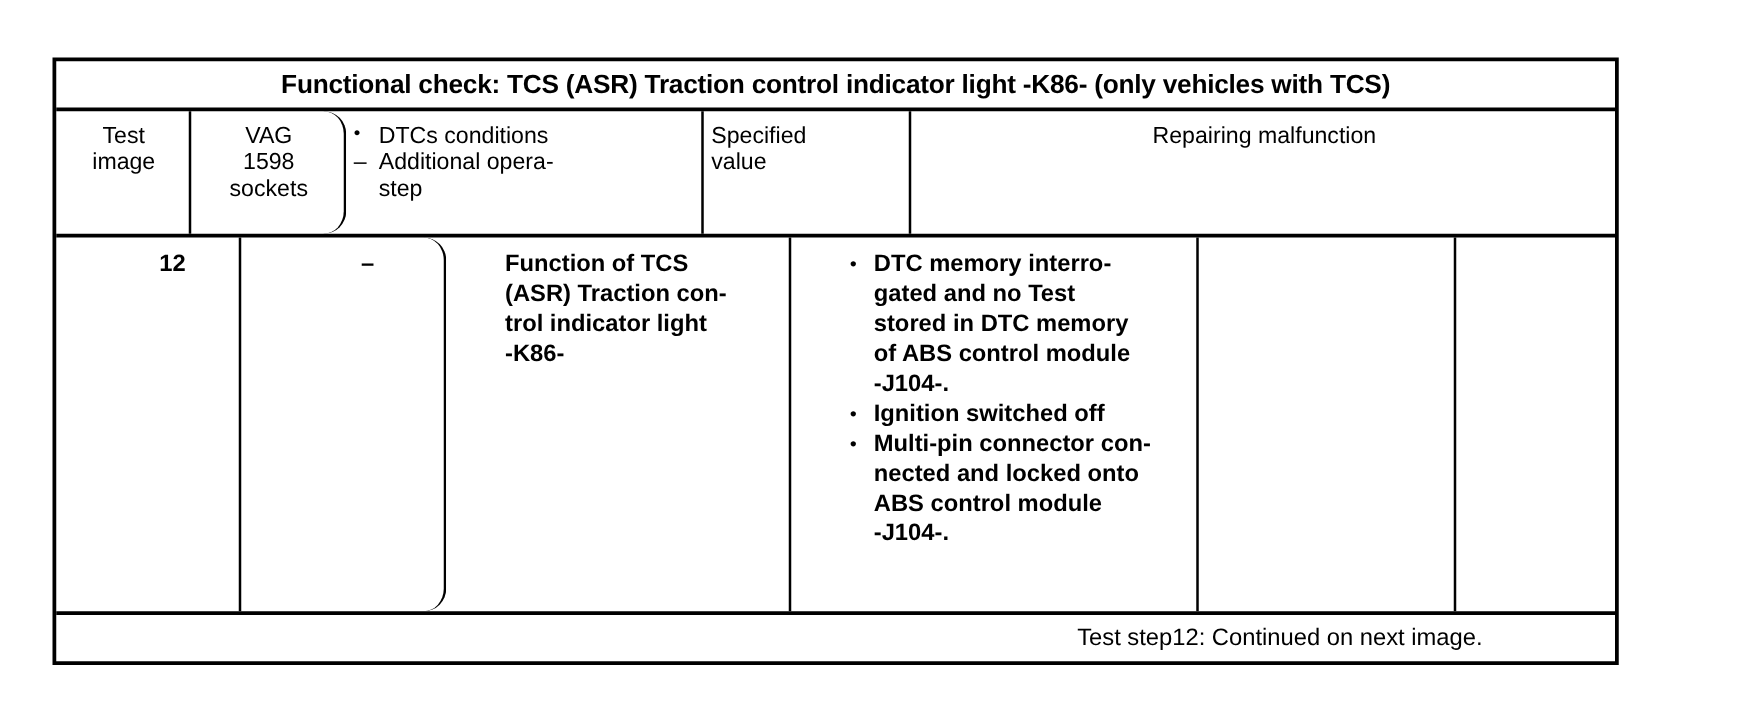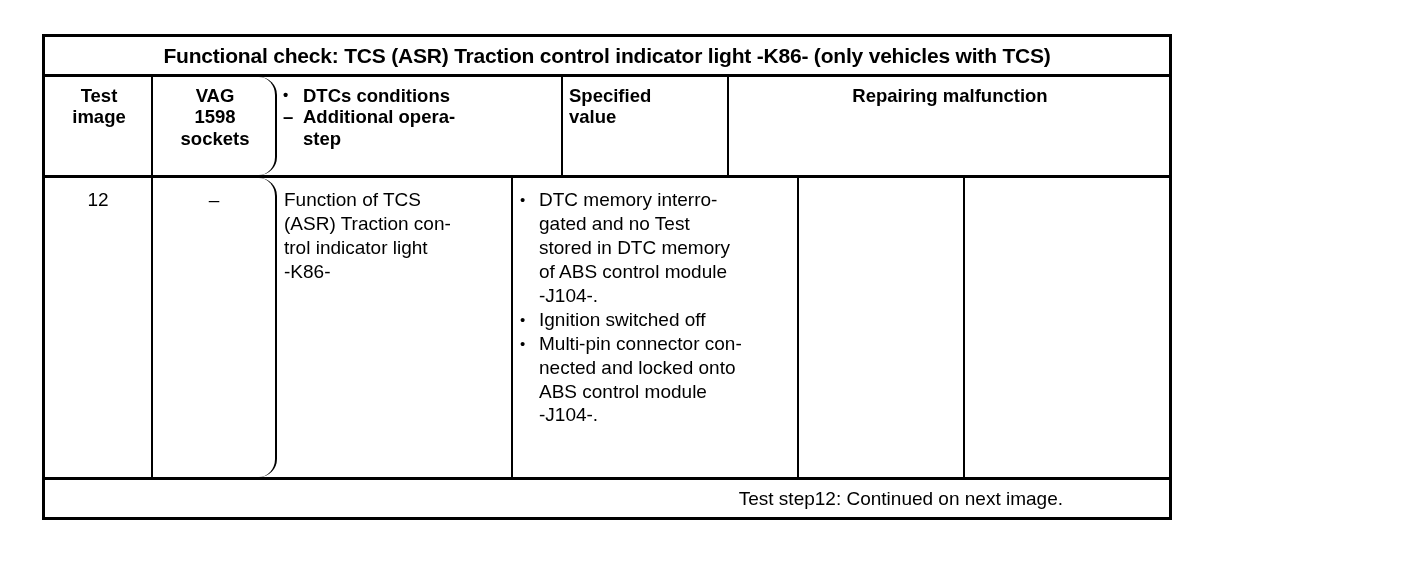--- a/index.html
+++ b/index.html
@@ -14,22 +14,22 @@
     font-family: "Liberation Sans", sans-serif;
     color: #000000;
     position: relative;
     overflow: hidden;
   }
 
   
   .sheet {
     position: absolute;
     left: 42px;
-    top: 34px;
-    width: 1130px;
+    top: 46px;
+    width: 1253px;
     height: 486px;
     border: 3px solid #000;
     box-sizing: border-box;
     display: flex;
     flex-direction: column;
     background: #fff;
   }
 
   
   .title-row {
@@ -52,21 +52,21 @@
   .header-row {
     flex: 0 0 101px;
     display: flex;
     border-bottom: 3px solid #000;
     box-sizing: border-box;
   }
   .hcell {
     box-sizing: border-box;
     border-right: 2px solid #000;
     padding: 8px 4px 0 6px;
-    font-weight: bold;
+    font-weight: normal;
     font-size: 18.5px;
     line-height: 1.16;
   }
   .hcell:last-child { border-right: none; }
   .hcell.center { text-align: center; }
 
   
   .c1 { flex: 0 0 108px; }
   .c2 { flex: 0 0 124px; border-radius: 18px; }
   .c3 { flex: 0 0 236px; }
@@ -92,21 +92,22 @@
     display: flex;
     border-bottom: 3px solid #000;
     box-sizing: border-box;
   }
   .bcell {
     box-sizing: border-box;
     border-right: 2px solid #000;
     padding: 10px 7px 0 7px;
     font-size: 19px;
     line-height: 1.26;
-    font-weight: normal;
+    font-weight: bold;
+    margin-left: 40px;
   }
   .bcell:last-child { border-right: none; }
   .bcell.center { text-align: center; }
   .bcell.dash { text-align: center; }
 
   .bullet-list {
     list-style: none;
     margin: 0;
     padding: 0;
   }

